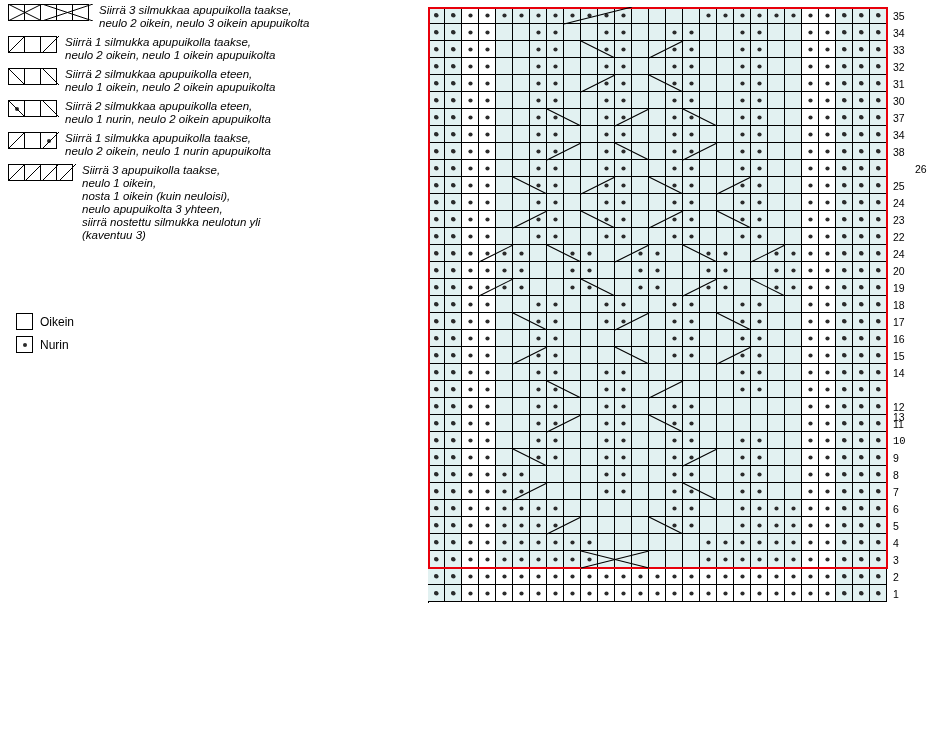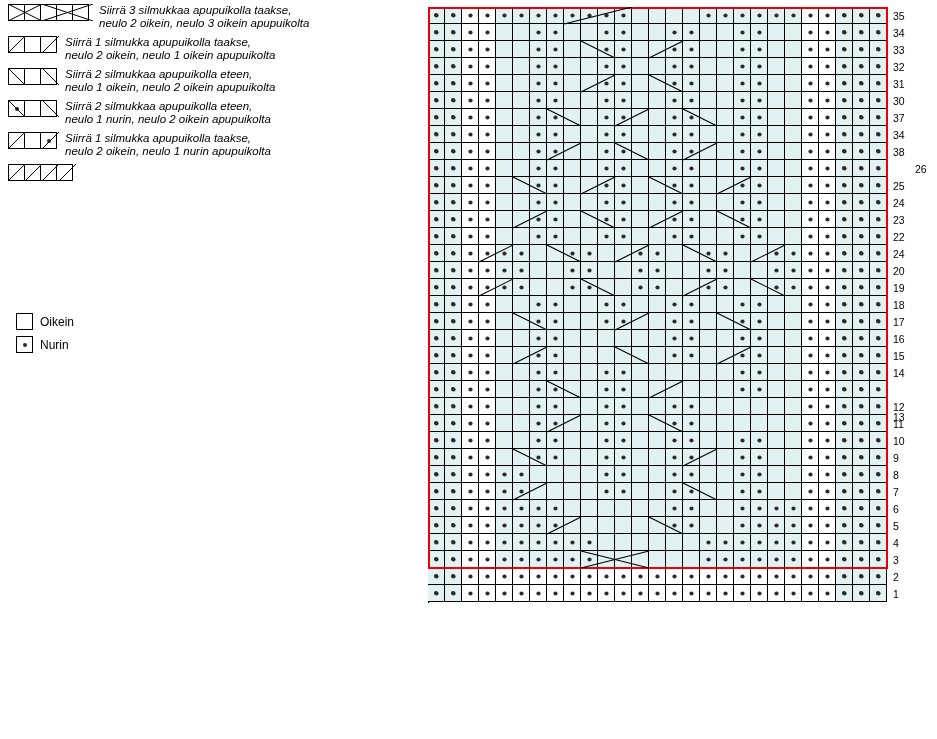--- a/index.html
+++ b/index.html
@@ -227,20 +227,26 @@
             <div class="cellbox" style="width: 17px; height: 17px;"></div>
             <div class="cellbox" style="width: 17px; height: 17px;"></div>
           </div>
           <svg width="68" height="17" class="cell-lines">
             <line x1="0" y1="17" x2="17" y2="0" stroke="#000" stroke-width="1"></line>
             <line x1="17" y1="17" x2="34" y2="0" stroke="#000" stroke-width="1"></line>
             <line x1="34" y1="17" x2="51" y2="0" stroke="#000" stroke-width="1"></line>
             <line x1="51" y1="17" x2="68" y2="0" stroke="#000" stroke-width="1"></line>
           </svg>
         </div>
+        <div class="legend-text">Siirrä 3 apupuikolla taakse,
+neulo 1 oikein,
+nosta 1 oikein (kuin neuloisi),
+neulo apupuikolta 3 yhteen,
+siirrä nostettu silmukka neulotun yli
+(kaventuu 3)</div>
       </div>
     </div>
 
   <div id="key">
       <div class="key-row">
         <div class="cellbox" style="width: 17px; height: 17px;"></div>
         <div class="key-label">Oikein</div>
       </div>
       <div class="key-row">
         <div class="cellbox" style="width: 17px; height: 17px;">
@@ -2228,21 +2234,21 @@
     <div id="row-numbers" style="left: 465px; top: 0px; width: 24px; height: 596px;">
         <div class="rownum" style="top: 581.5px;">1</div>
         <div class="rownum" style="top: 564.5px;">2</div>
         <div class="rownum" style="top: 547.5px;">3</div>
         <div class="rownum" style="top: 530.5px;">4</div>
         <div class="rownum" style="top: 513.5px;">5</div>
         <div class="rownum" style="top: 496.5px;">6</div>
         <div class="rownum" style="top: 479.5px;">7</div>
         <div class="rownum" style="top: 462.5px;">8</div>
         <div class="rownum" style="top: 445.5px;">9</div>
-        <div class="rownum" style="top: 428.5px;">10</div>
+        <div class="rownum" style="top: 428.5px; font-family: Liberation Mono, monospace;">10</div>
         <div class="rownum" style="top: 411.5px;">11</div>
         <div class="rownum" style="top: 394.5px;">12</div>
         <div class="rownum" style="top: 377.5px; margin-top: 27px;">13</div>
         <div class="rownum" style="top: 360.5px;">14</div>
         <div class="rownum" style="top: 343.5px;">15</div>
         <div class="rownum" style="top: 326.5px;">16</div>
         <div class="rownum" style="top: 309.5px;">17</div>
         <div class="rownum" style="top: 292.5px;">18</div>
         <div class="rownum" style="top: 275.5px;">19</div>
         <div class="rownum" style="top: 258.5px;">20</div>

